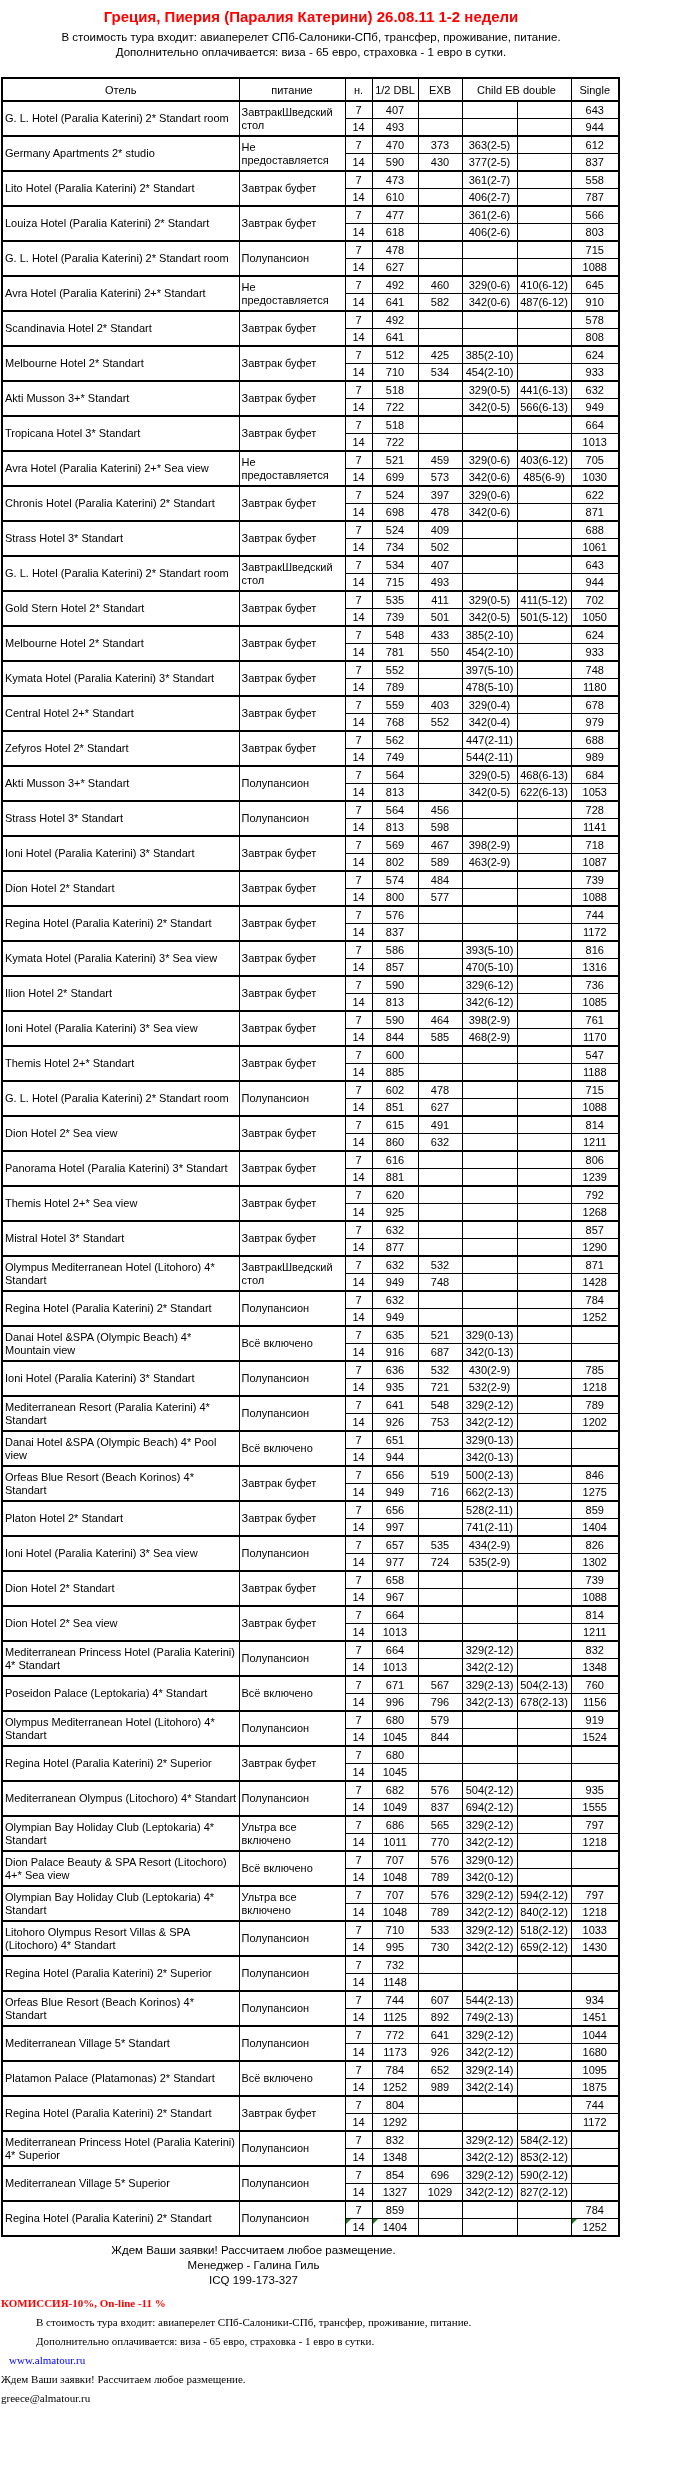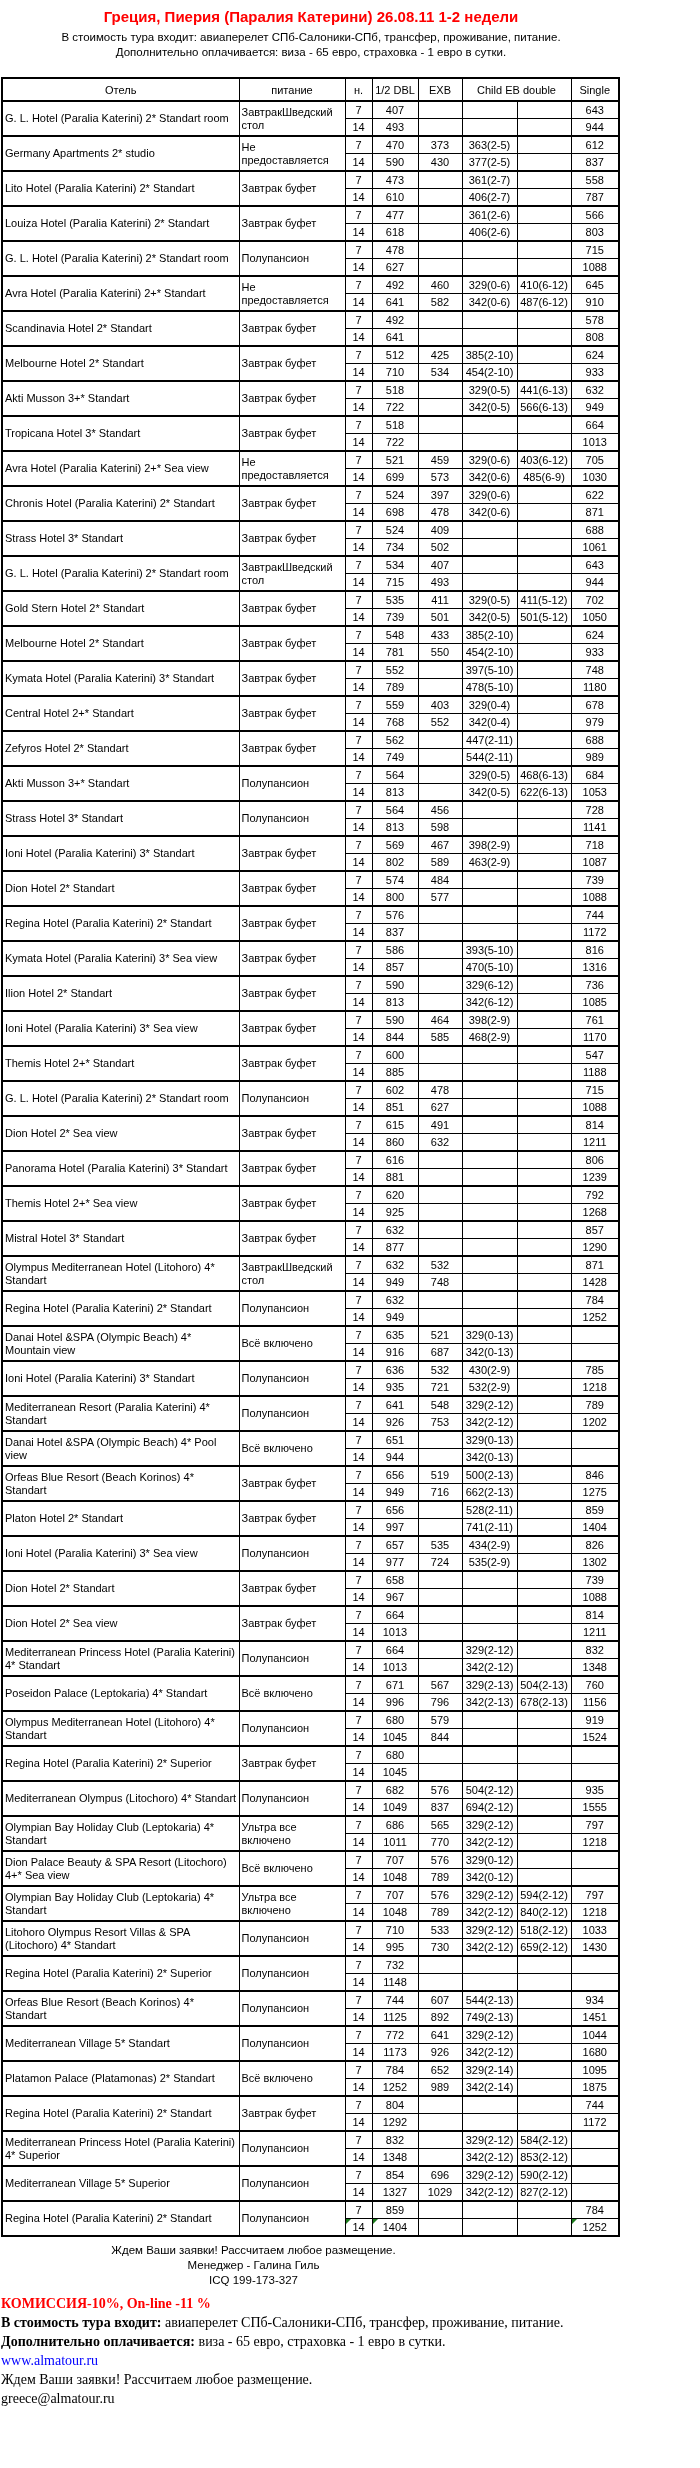--- a/index.html
+++ b/index.html
@@ -13,24 +13,24 @@
   td.hotel{text-align:left;padding-left:3px;line-height:13px;vertical-align:middle;}
   td.meal{text-align:left;padding-left:3px;line-height:13px;vertical-align:middle;}
   td.val{height:16px;text-align:center;vertical-align:middle;}
   td.child{font-size:9px;}
   tr.gs td{border-top:2px solid #000;}
   .flag{position:relative;}
   .flag::before{content:"";position:absolute;top:0;left:0;width:0;height:0;
     border-top:5px solid #1c7a1c;border-right:5px solid transparent;}
   .center-block{width:505px;text-align:center;font-size:11.5px;margin-top:7px;}
   .center-block div{margin:3px 0;}
-  .serif-block{font-family:"Liberation Serif",serif;font-size:14px;line-height:19px;margin-top:8px;}
+  .serif-block{font-family:"Liberation Serif",serif;font-size:11px;line-height:19px;margin-top:8px;}
   .commission{color:#ff0000;font-weight:bold;}
-  .serif-block b{font-weight:bold;}
-  a.site-link{color:#0000ff;text-decoration:none;display:block;cursor:pointer;}
+  .serif-block b{font-weight:normal;margin-left:35px;}
+  a.site-link{color:#0000ff;text-decoration:none;display:block;cursor:pointer;margin-left:8px;}
 </style>
 </head>
 <body>
 
 <div class="page">
 
   <div class="title">Греция, Пиерия (Паралия Катерини) 26.08.11 1-2 недели</div>
   <div class="sub">В стоимость тура входит: авиаперелет СПб-Салоники-СПб, трансфер, проживание, питание.</div>
   <div class="sub">Дополнительно оплачивается: виза - 65 евро, страховка - 1 евро в сутки.</div>
 

